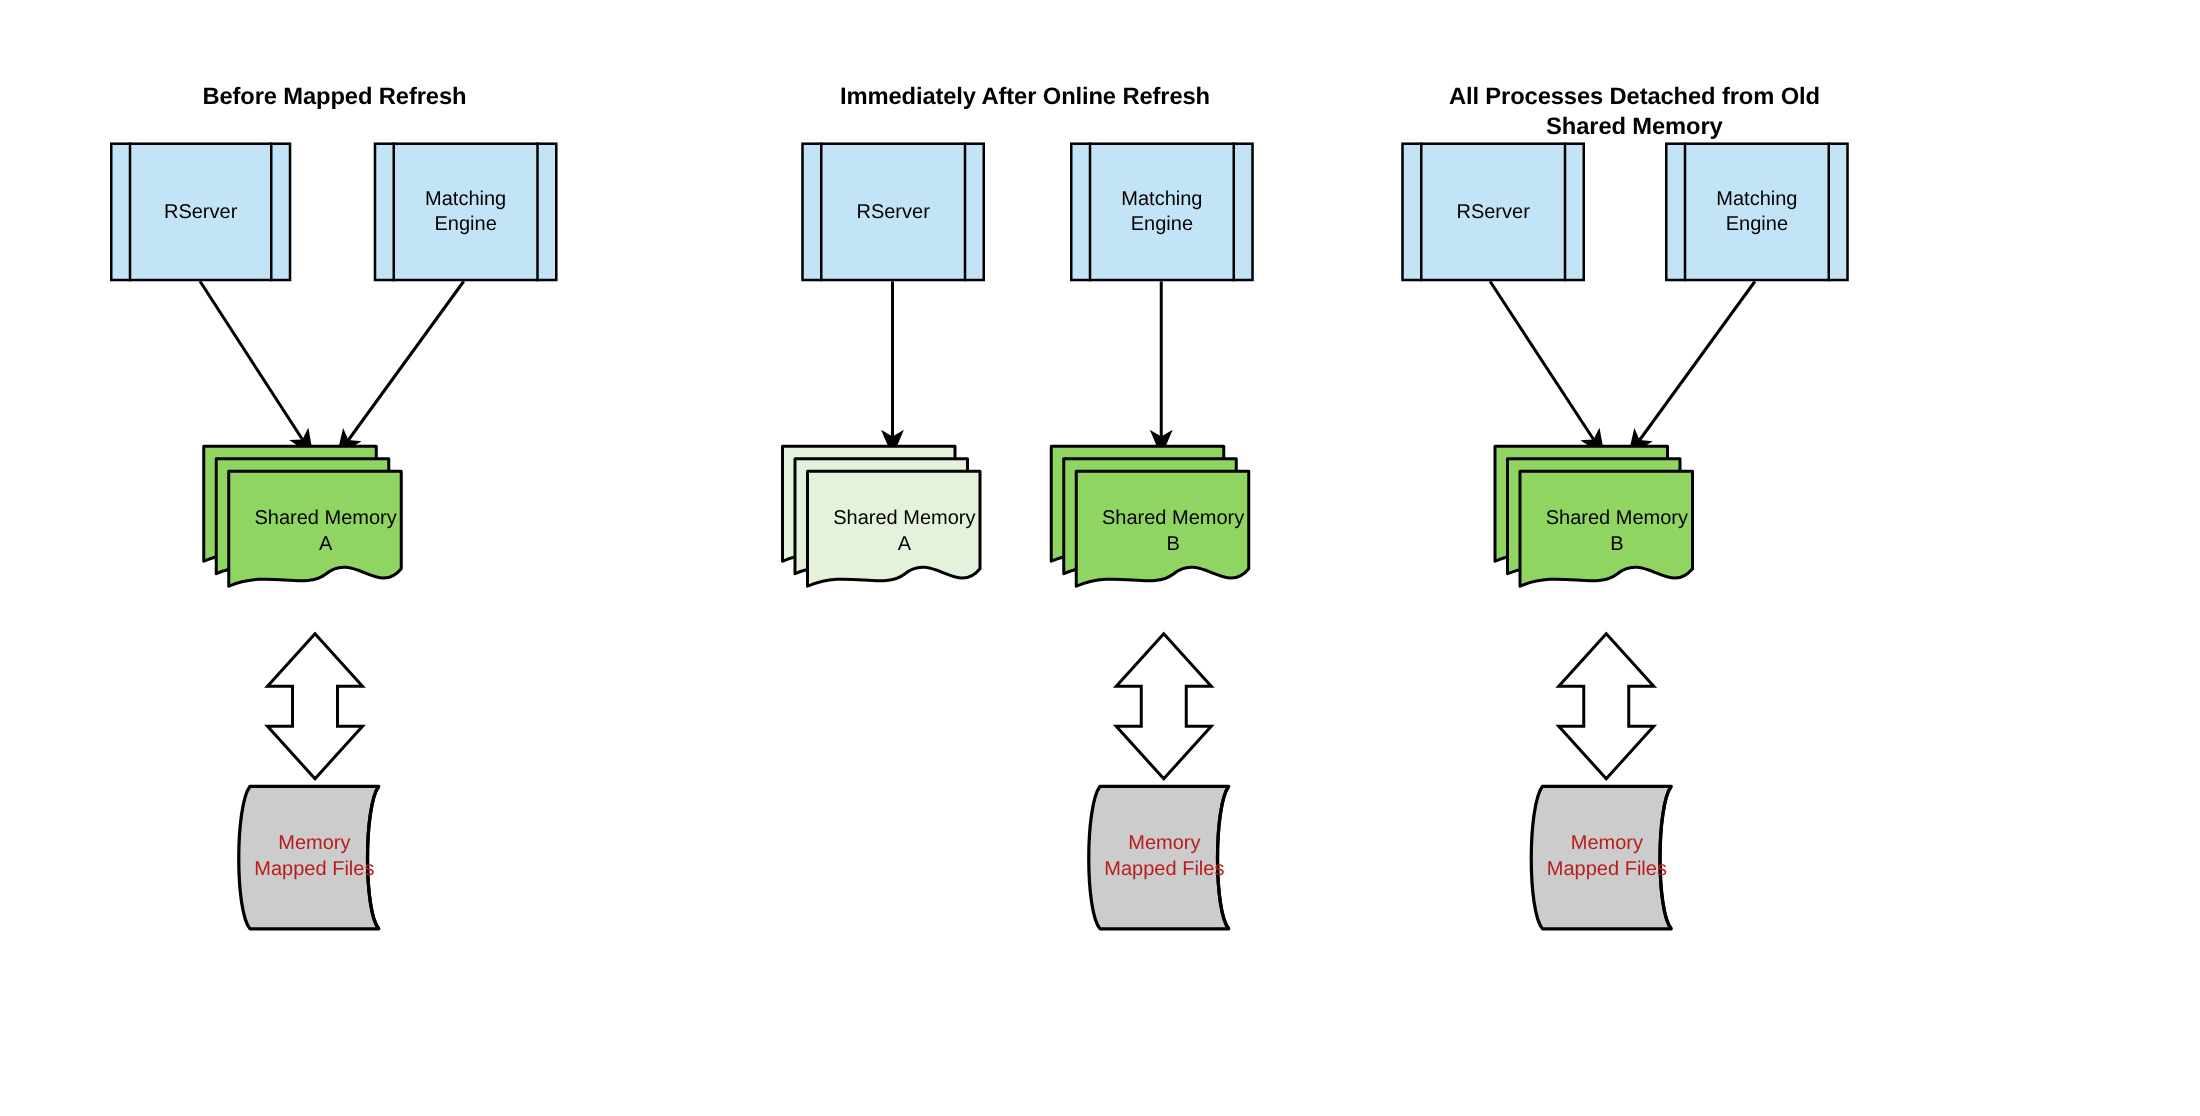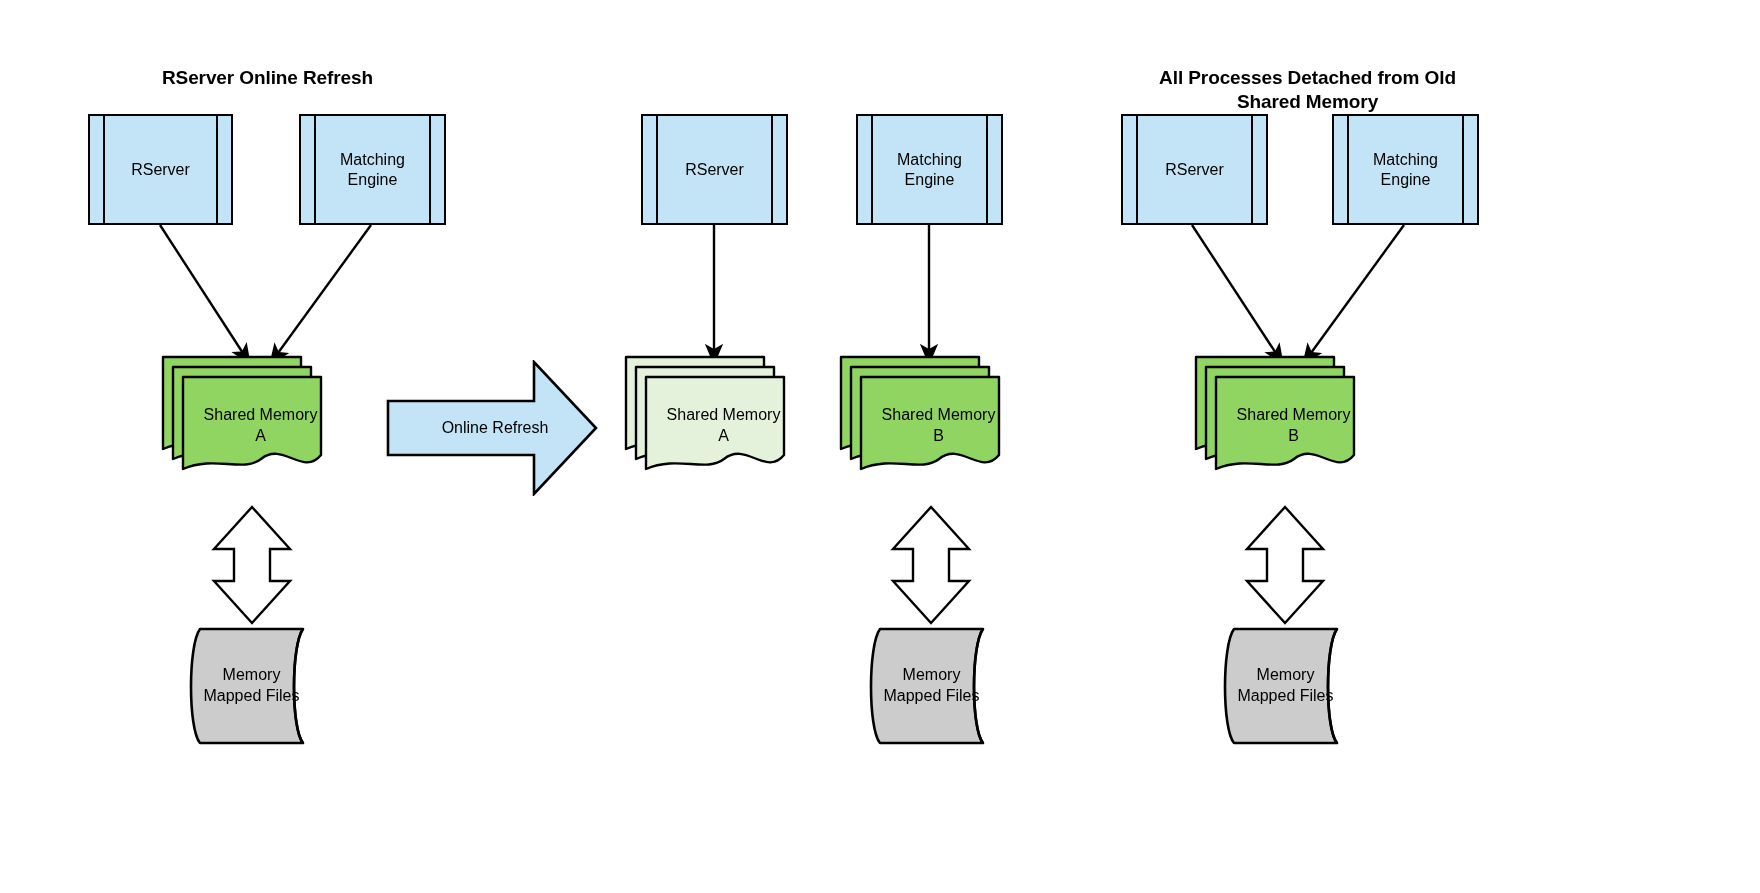--- a/index.html
+++ b/index.html
@@ -21,21 +21,21 @@
   .docstack{position:absolute;}
   .docstack svg{position:absolute;left:0;top:0;overflow:visible;}
   .docstack .lbl{position:absolute;left:0;width:100%;
              display:flex;align-items:center;justify-content:center;
              font-size:16px;color:#000;text-align:center;line-height:1.3;
              white-space:pre-line;}
   .cyl{position:absolute;}
   .cyl svg{position:absolute;left:0;top:0;}
   .cyl .lbl{position:absolute;left:0;top:0;width:100%;height:100%;
             display:flex;align-items:center;justify-content:center;
-            font-size:16px;color:#000000;text-align:center;line-height:1.3;
+            font-size:16px;color:#b91c1c;text-align:center;line-height:1.3;
             white-space:pre-line;}
   .barrow{position:absolute;}
   .barrow svg{position:absolute;left:0;top:0;}
   .barrow .lbl{position:absolute;left:0;top:0;width:100%;height:100%;
                display:flex;align-items:center;justify-content:center;
                font-size:16px;color:#000;padding-left:6px;box-sizing:border-box;}
   .connsvg{position:absolute;left:0;top:0;width:1760px;height:893px;pointer-events:none;}
 </style>
 </head>
 <body>
@@ -52,21 +52,22 @@
     <line x1="160" y1="225" x2="250" y2="364" stroke="#000" stroke-width="2.4" marker-end="url(#ah)"></line>
     <line x1="371" y1="225" x2="270" y2="364" stroke="#000" stroke-width="2.4" marker-end="url(#ah)"></line>
 
     <line x1="714" y1="225" x2="714" y2="364" stroke="#000" stroke-width="2.4" marker-end="url(#ah)"></line>
     <line x1="929" y1="225" x2="929" y2="364" stroke="#000" stroke-width="2.4" marker-end="url(#ah)"></line>
 
     <line x1="1192" y1="225" x2="1283" y2="364" stroke="#000" stroke-width="2.4" marker-end="url(#ah)"></line>
     <line x1="1404" y1="225" x2="1303" y2="364" stroke="#000" stroke-width="2.4" marker-end="url(#ah)"></line>
   </svg>
 
-  <div class="panel-title" style="left:100px;top:66px;width:335px;">RServer Online Refresh</div>
+  <div class="panel-title" style="left:100px;top:66px;width:335px;">Before Mapped Refresh</div>
+  <div class="panel-title" style="left:600px;top:66px;width:440px;">Immediately After Online Refresh</div>
   <div class="panel-title" style="left:1110px;top:66px;width:395px;white-space:pre-line;">All Processes Detached from Old
 Shared Memory</div>
 
   <div class="proc" style="left:88px;top:114px;width:145px;height:111px;">
     <div class="body"></div>
     <div class="bar l"></div>
     <div class="bar r"></div>
     <div class="lbl">RServer</div>
   </div>
 
@@ -98,26 +99,20 @@
 
   <div class="cyl" style="left:178px;top:627px;width:147px;height:118px;">
     <svg width="147" height="118" viewBox="0 0 147 118">
       <path d="M22,2 H125 C113,18 113,102 125,116 H22 C10,102 10,18 22,2 Z" fill="#cccccc" stroke="#000" stroke-width="2.6" stroke-linejoin="round"></path>
       <path d="M125,2 C113,18 113,102 125,116" fill="none" stroke="#000" stroke-width="2.6"></path>
     </svg>
     <div class="lbl" style="padding-right:10px;">Memory
 Mapped Files</div>
   </div>
 
-  <div class="barrow" style="left:386px;top:360px;width:212px;height:136px;">
-    <svg width="212" height="136" viewBox="0 0 212 136">
-      <path d="M2,41 H148 V2 L210,68 L148,134 V95 H2 Z" fill="#c3e4f7" stroke="#000" stroke-width="2.6" stroke-linejoin="miter"></path>
-    </svg>
-    <div class="lbl">Online Refresh</div>
-  </div>
 
   <div class="proc" style="left:641px;top:114px;width:147px;height:111px;">
     <div class="body"></div>
     <div class="bar l"></div>
     <div class="bar r"></div>
     <div class="lbl">RServer</div>
   </div>
 
   <div class="proc" style="left:856px;top:114px;width:147px;height:111px;">
     <div class="body"></div>

